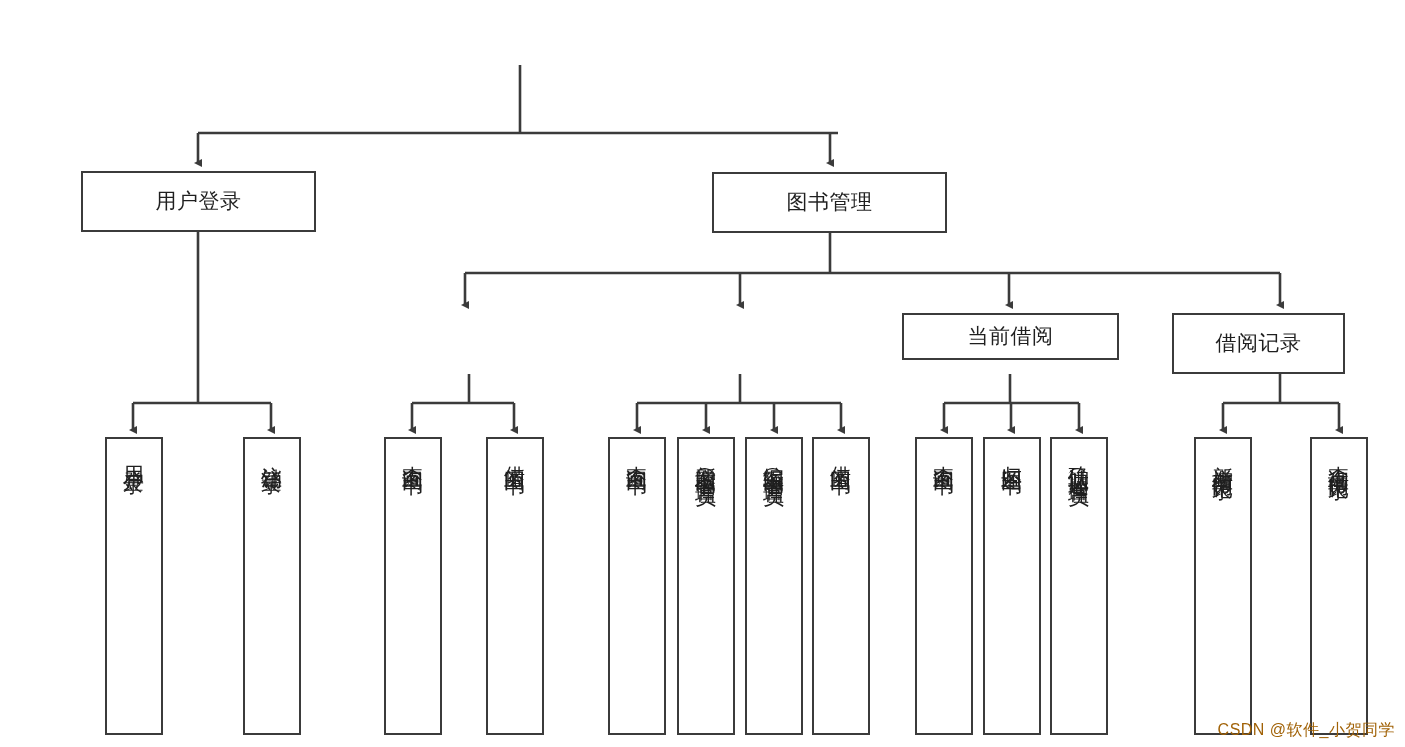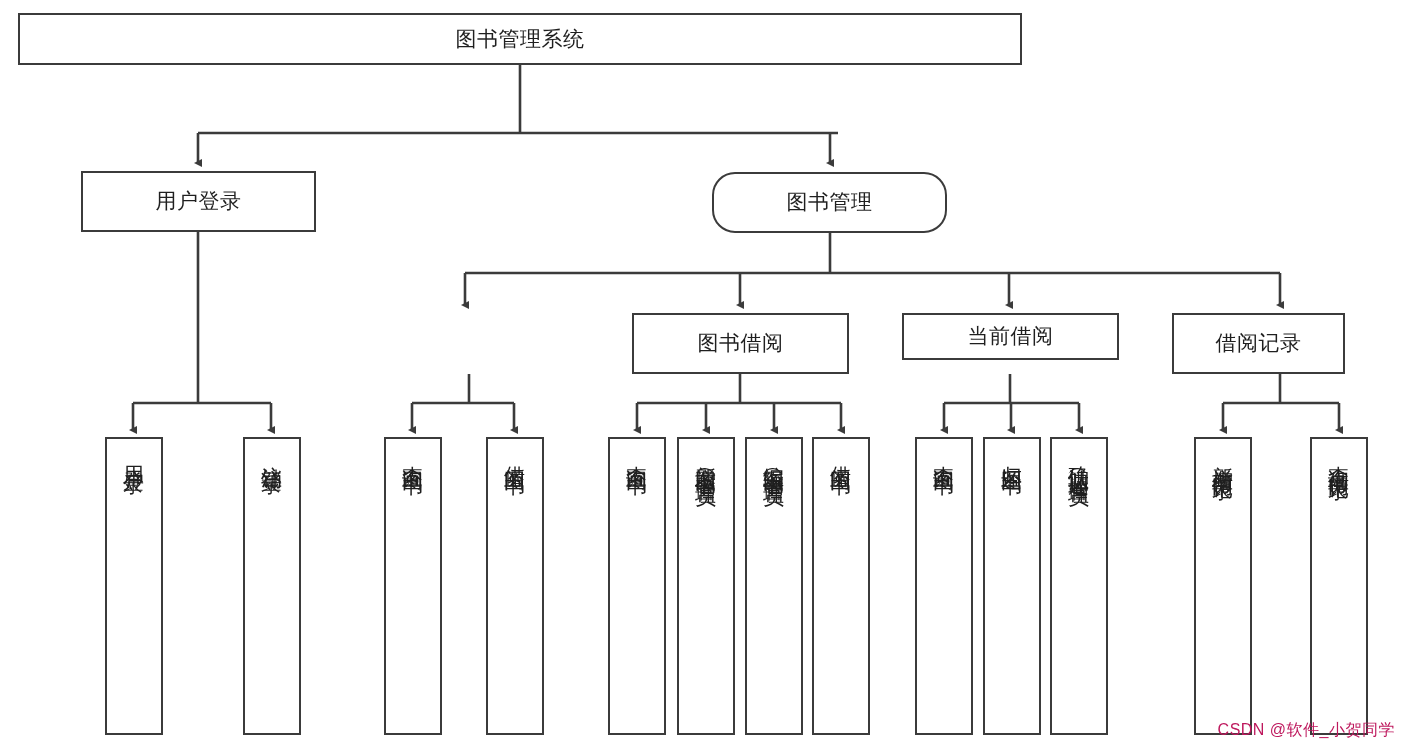--- a/index.html
+++ b/index.html
@@ -60,21 +60,21 @@
     font-size: 21px;
     line-height: 1.0;
     letter-spacing: 3px;
     white-space: nowrap;
   }
   .watermark {
     position: absolute;
     right: 10px;
     bottom: 6px;
     font-size: 16px;
-    color: #be185d;
+    color: #a16207;
     letter-spacing: 0.5px;
     white-space: nowrap;
   }
 </style>
 </head>
 <body>
 
 <div id="canvas">
 
   <svg class="wires" viewBox="0 0 1405 747" xmlns="http://www.w3.org/2000/svg">
@@ -120,36 +120,30 @@
       <path d="M1011,403 L1011,430" marker-end="url(#arrow)"></path>
       <path d="M1079,403 L1079,430" marker-end="url(#arrow)"></path>
 
       <path d="M1280,374 L1280,403"></path>
       <path d="M1223,403 L1339,403"></path>
       <path d="M1223,403 L1223,430" marker-end="url(#arrow)"></path>
       <path d="M1339,403 L1339,430" marker-end="url(#arrow)"></path>
     </g>
   </svg>
 
-  <div class="node h root" style="left:18px; top:13px; width:1004px; height:52px;">
-    <span class="label">图书管理系统</span>
-  </div>
 
   <div class="node h" style="left:81px; top:171px; width:235px; height:61px;">
     <span class="label">用户登录</span>
   </div>
 
-  <div class="node h" style="left:712px; top:172px; width:235px; height:61px;border-radius:23px;">
+  <div class="node h" style="left:712px; top:172px; width:235px; height:61px;">
     <span class="label">图书管理</span>
   </div>
 
 
-  <div class="node h" style="left:632px; top:313px; width:217px; height:61px;">
-    <span class="label">图书借阅</span>
-  </div>
 
   <div class="node h" style="left:902px; top:313px; width:217px; height:47px;">
     <span class="label">当前借阅</span>
   </div>
 
   <div class="node h" style="left:1172px; top:313px; width:173px; height:61px;">
     <span class="label">借阅记录</span>
   </div>
 
   <div class="node v" style="left:105px; top:437px; width:58px; height:298px;">

